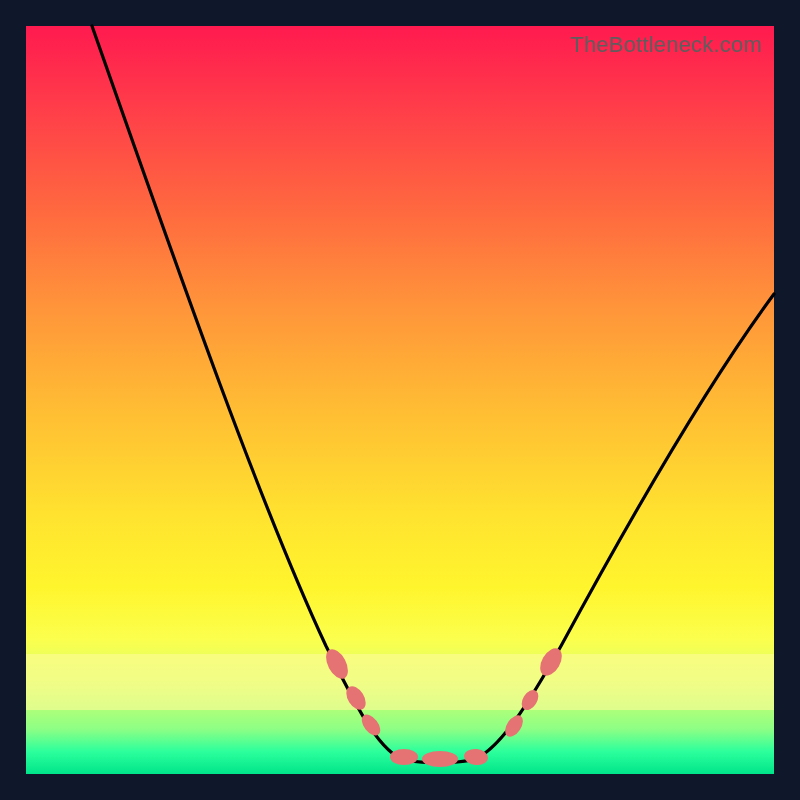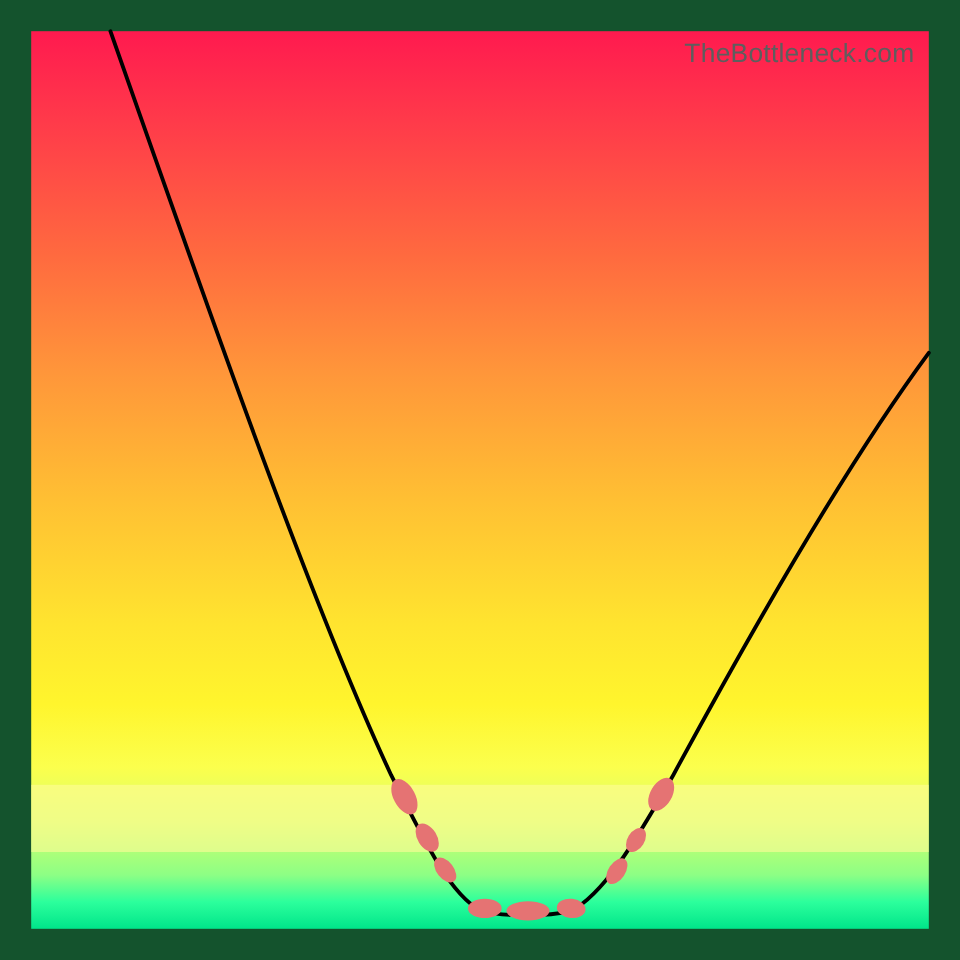--- a/index.html
+++ b/index.html
@@ -8,21 +8,21 @@
     width: 800px;
     height: 800px;
     background: #000;
     overflow: hidden;
     font-family: Arial, Helvetica, sans-serif;
   }
   .stage {
     position: relative;
     width: 800px;
     height: 800px;
-    background: #14532d;
+    background: #0f172a;
   }
   .plot {
     position: absolute;
     left: 26px;
     top: 26px;
     width: 748px;
     height: 748px;
     
     background: linear-gradient(
       to bottom,

